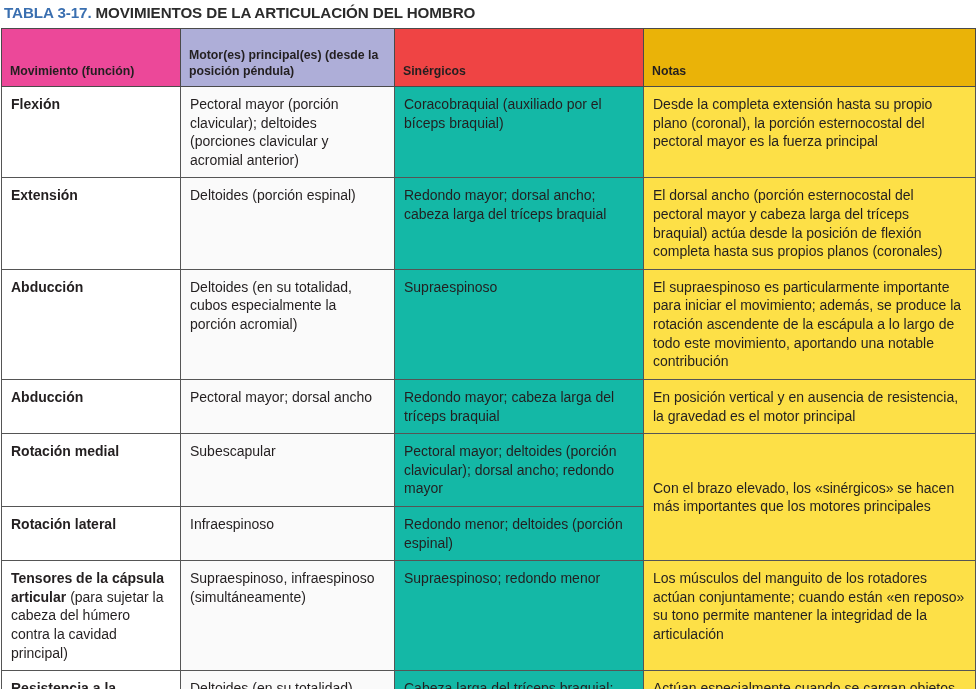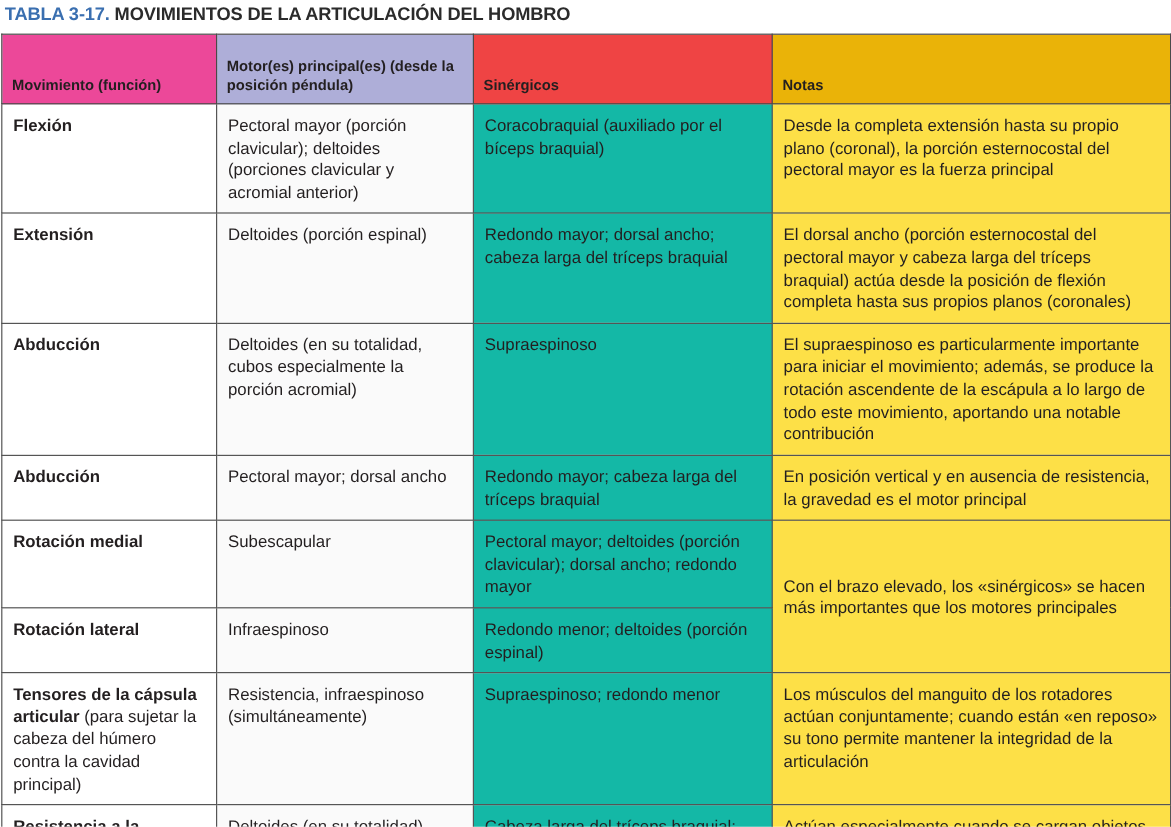--- a/index.html
+++ b/index.html
@@ -150,21 +150,21 @@
       </tr>
 
       <tr style="height:45px">
         <td class="col-mov">Rotación lateral</td>
         <td class="col-motor">Infraespinoso</td>
         <td class="col-sin">Redondo menor; deltoides (porción espinal)</td>
       </tr>
 
       <tr style="height:97px">
         <td class="col-mov"><span>Tensores de la cápsula articular</span><span class="reg"> (para sujetar la cabeza del húmero contra la cavidad principal)</span></td>
-        <td class="col-motor">Resistencia, infraespinoso (simultáneamente)</td>
+        <td class="col-motor">Supraespinoso, infraespinoso (simultáneamente)</td>
         <td class="col-sin">Supraespinoso; redondo menor</td>
         <td class="col-notas">Los músculos del manguito de los rotadores actúan conjuntamente; cuando están «en reposo» su tono permite mantener la integridad de la articulación</td>
       </tr>
 
       <tr style="height:68px">
         <td class="col-mov"><span>Resistencia a la luxación descendente</span><span class="reg"> (músculos coaptadores)</span></td>
         <td class="col-motor">Deltoides (en su totalidad)</td>
         <td class="col-sin">Cabeza larga del tríceps braquial; coracobraquial; cabeza corta del bíceps braquial</td>
         <td class="col-notas">Actúan especialmente cuando se cargan objetos pesados (maletas, cubos)</td>
       </tr>

